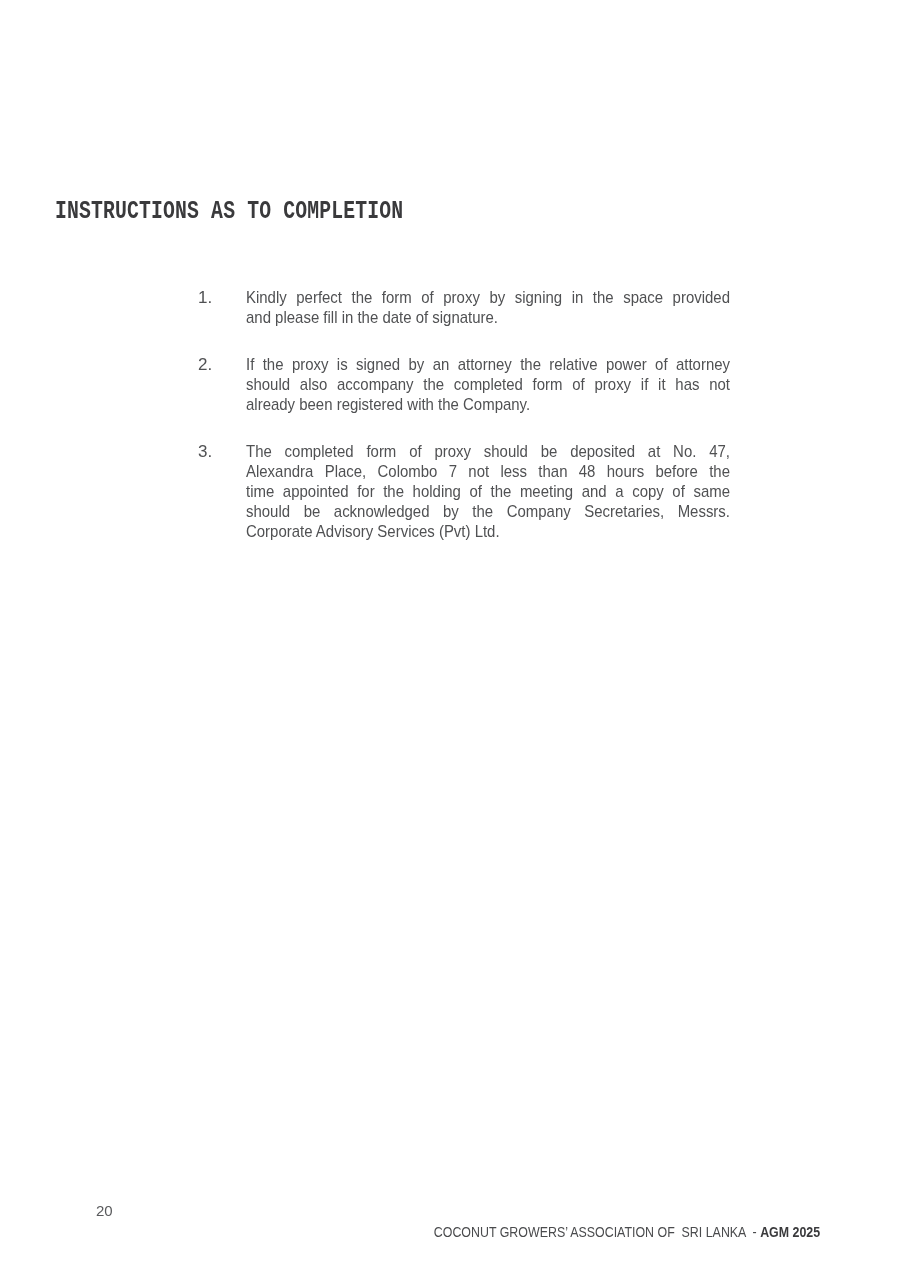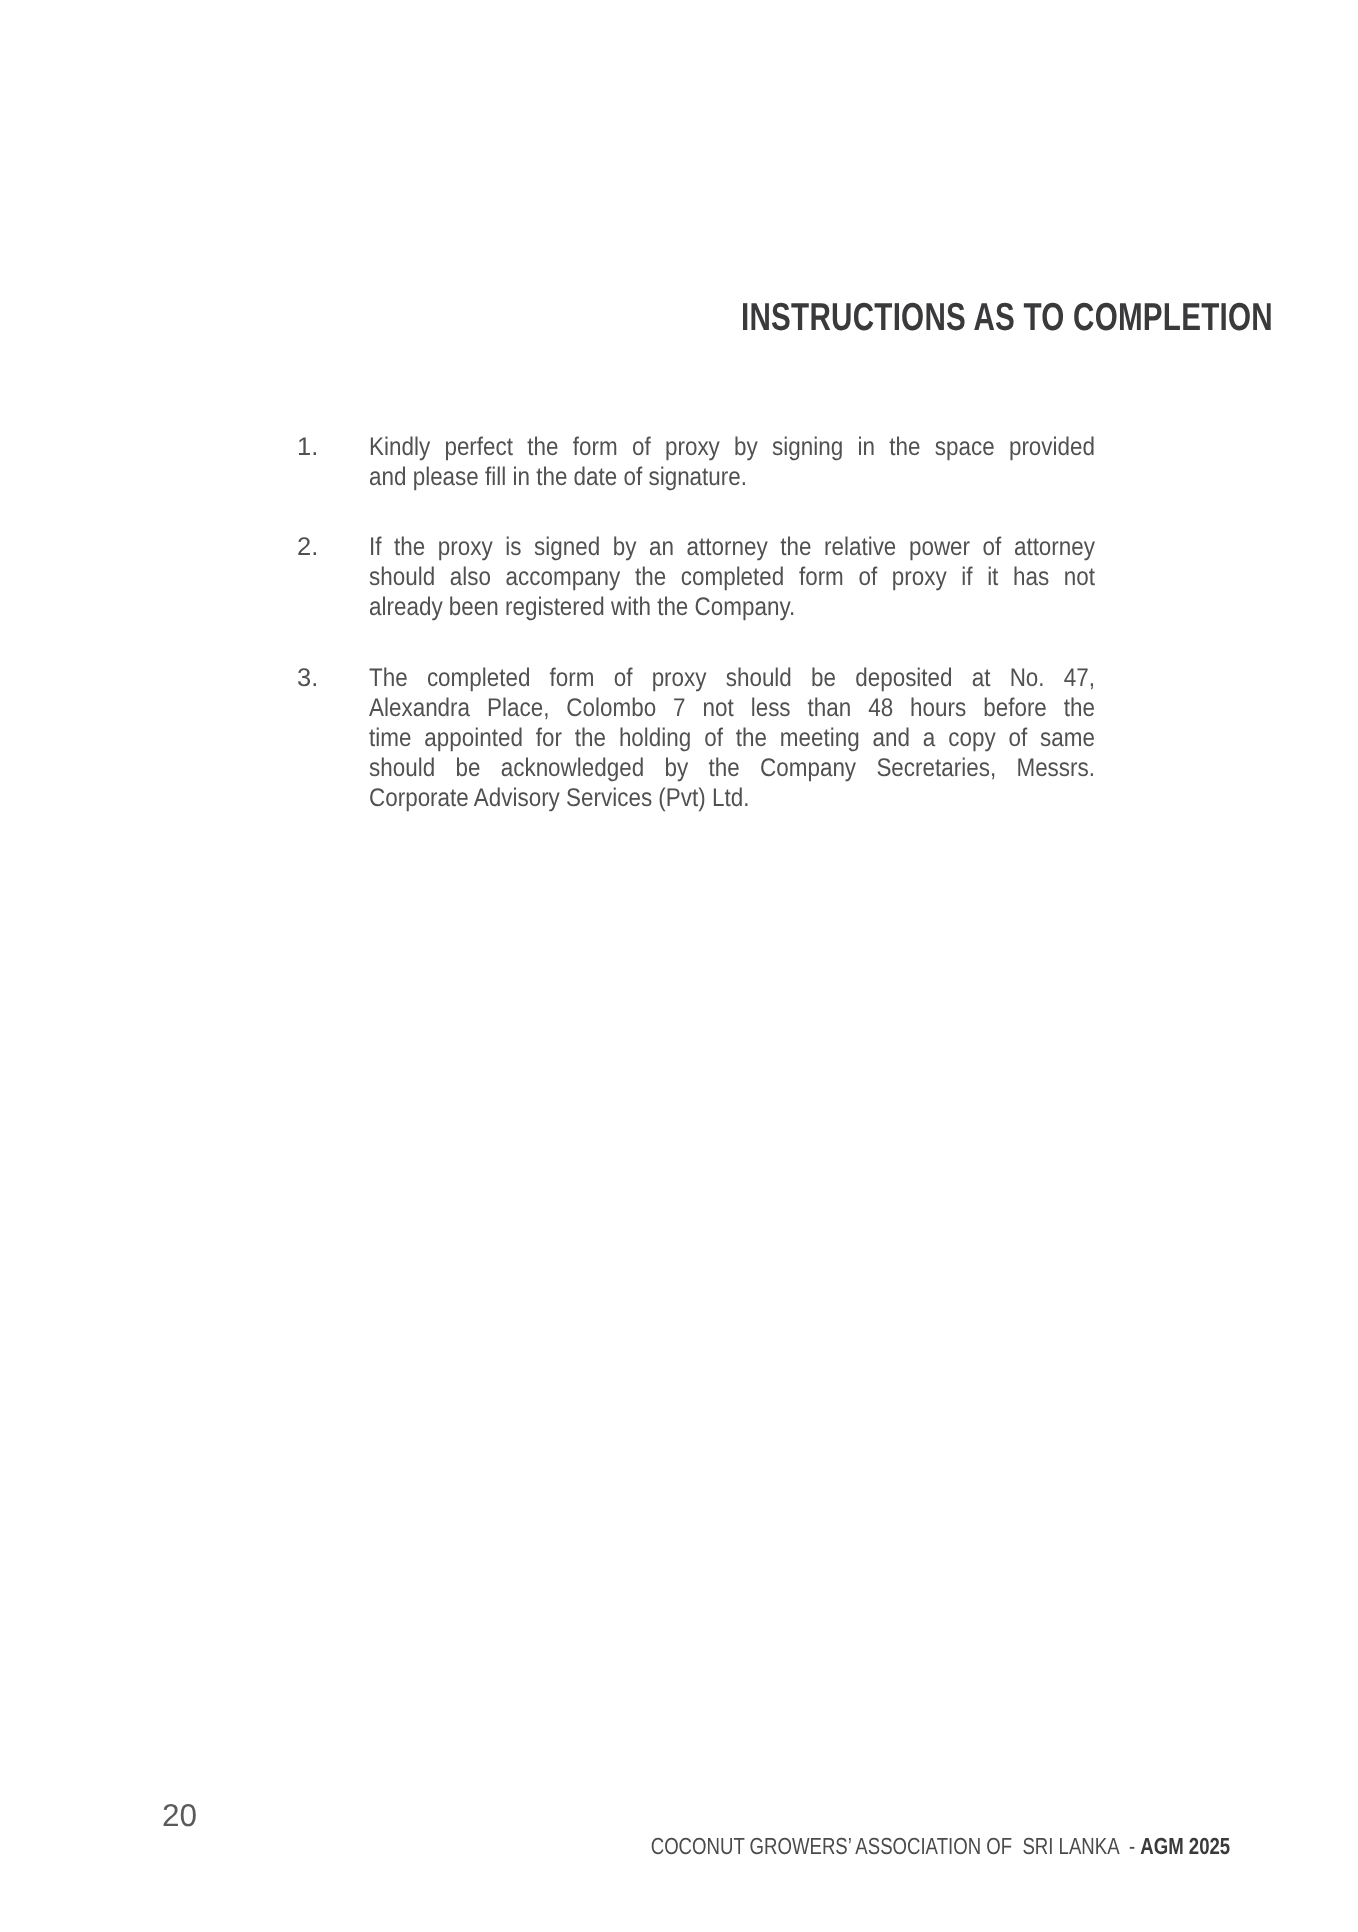--- a/index.html
+++ b/index.html
@@ -10,21 +10,22 @@
     background: #ffffff;
     overflow: hidden;
     font-family: "Liberation Sans", sans-serif;
   }
 
   
   .heading-wrap {
     margin-top: 181px;
     width: 100%;
     display: flex;
-    justify-content: flex-end;
+    justify-content: flex-start;
+    font-family: Liberation Mono, monospace;
   }
   .heading {
     font-size: 26px;
     line-height: 26px;
     font-weight: bold;
     color: #3a3a3c;
     white-space: nowrap;
     transform: scaleX(0.76);
     transform-origin: 50% 50%;
     letter-spacing: 0.2px;
@@ -52,23 +53,23 @@
     font-size: 17px;
     line-height: 20px;
     color: #505153;
   }
   .line { text-align: justify; text-align-last: justify; }
   .line.last { text-align-last: left; }
 
   
   .footer-page-number {
     position: absolute;
-    left: 108px;
+    left: 96px;
     top: 1201px;
-    font-size: 21px;
+    font-size: 15px;
     line-height: 20px;
     color: #595a5c;
   }
   .footer-right {
     position: absolute;
     right: 85px;
     top: 1202px;
     font-size: 15.5px;
     line-height: 20px;
     color: #4a4b4d;

